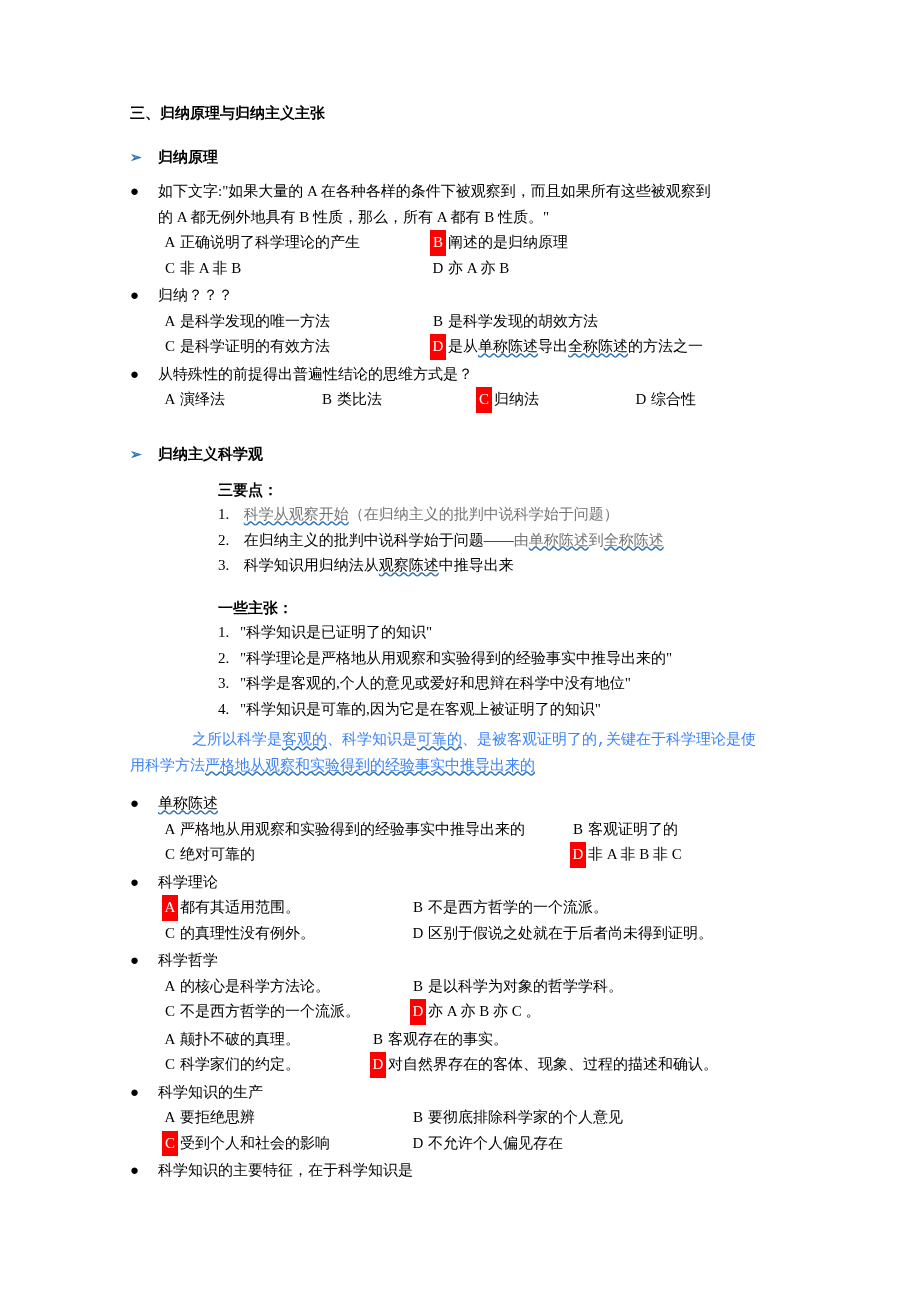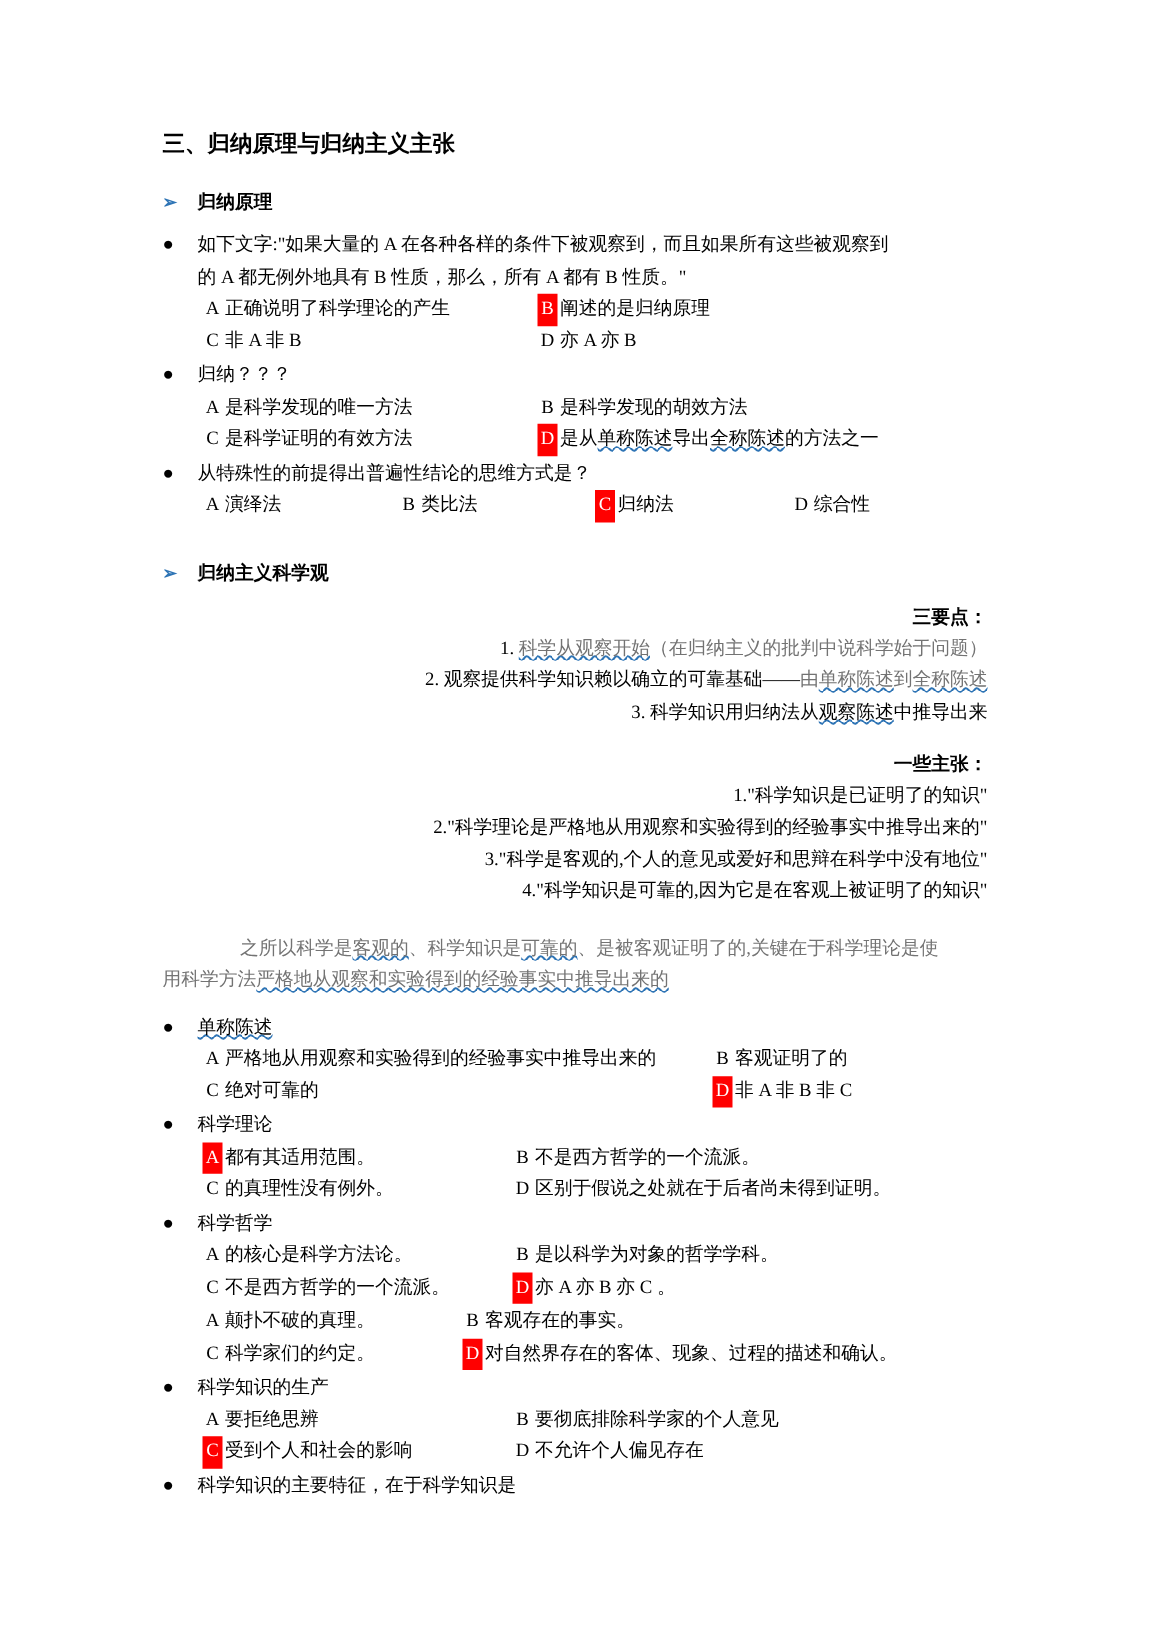--- a/index.html
+++ b/index.html
@@ -7,21 +7,21 @@
     font-size: 15px;
     line-height: 1.7;
     color: #000;
     background: #fff;
     margin: 0;
     padding: 100px 130px 60px 130px;
     width: 920px;
     box-sizing: border-box;
   }
   h1 {
-    font-size: 18px;
+    font-size: 15px;
     font-weight: bold;
     margin: 0 0 18px 0;
     font-family: "SimHei", "黑体", sans-serif;
   }
   .section-header {
     font-weight: bold;
     margin: 12px 0 10px 0;
     font-family: "SimHei", "黑体", sans-serif;
   }
   .arrow {
@@ -71,28 +71,28 @@
   }
   .red-text { color: #737373; }
   .bold { font-weight: bold; font-family: "SimHei","黑体",sans-serif; }
   .sub-num {
     display: inline-block;
     width: 22px;
   }
   .claims-block {
     margin-left: 88px;
     margin-top: 10px;
-    text-align: right;
   }
   .para-red {
-    color: #737373;
+    color: #3b82f6;
     margin-left: 32px;
     text-indent: 2em;
-    margin-top: 20px;
+    margin-top: 6px;
     margin-bottom: 12px;
+    font-family: Liberation Mono, monospace;
   }
   .four-col { display:flex; margin-left:32px; }
   .four-col .opt { flex:1; }
   .two-col-wide { display:flex; margin-left:32px; }
   .two-col-wide .opt:first-child { width: 240px; }
   .two-col-wide .opt:last-child { flex:1; }
 </style>
 </head>
 <body>
 
@@ -178,21 +178,21 @@
 <div class="section-header" style="margin-top:28px">
   <span class="arrow">➢</span><span>归纳主义科学观</span>
 </div>
 
 <div class="claims-block">
   <div class="bold">三要点：</div>
   <div><span class="sub-num">1.</span>
     <span class="red-text wavy-blue">科学从观察开始</span><span class="red-text">（在归纳主义的批判中说科学始于问题）</span>
   </div>
   <div><span class="sub-num">2.</span>
-    <span>观察提供科学知识赖以确立的可靠基础——</span><span class="red-text">由</span><span class="red-text wavy-blue">单称陈述</span><span class="red-text">到</span><span class="red-text wavy-blue">全称陈述</span>
+    <span>在归纳主义的批判中说科学始于问题——</span><span class="red-text">由</span><span class="red-text wavy-blue">单称陈述</span><span class="red-text">到</span><span class="red-text wavy-blue">全称陈述</span>
   </div>
   <div><span class="sub-num">3.</span>
     <span>科学知识用归纳法从</span><span class="wavy-blue">观察陈述</span><span>中推导出来</span>
   </div>
 </div>
 
 <div class="claims-block" style="margin-top:16px">
   <div class="bold">一些主张：</div>
   <div><span class="sub-num">1.</span><span>"科学知识是已证明了的知识"</span></div>
   <div><span class="sub-num">2.</span><span>"科学理论是严格地从用观察和实验得到的经验事实中推导出来的"</span></div>

